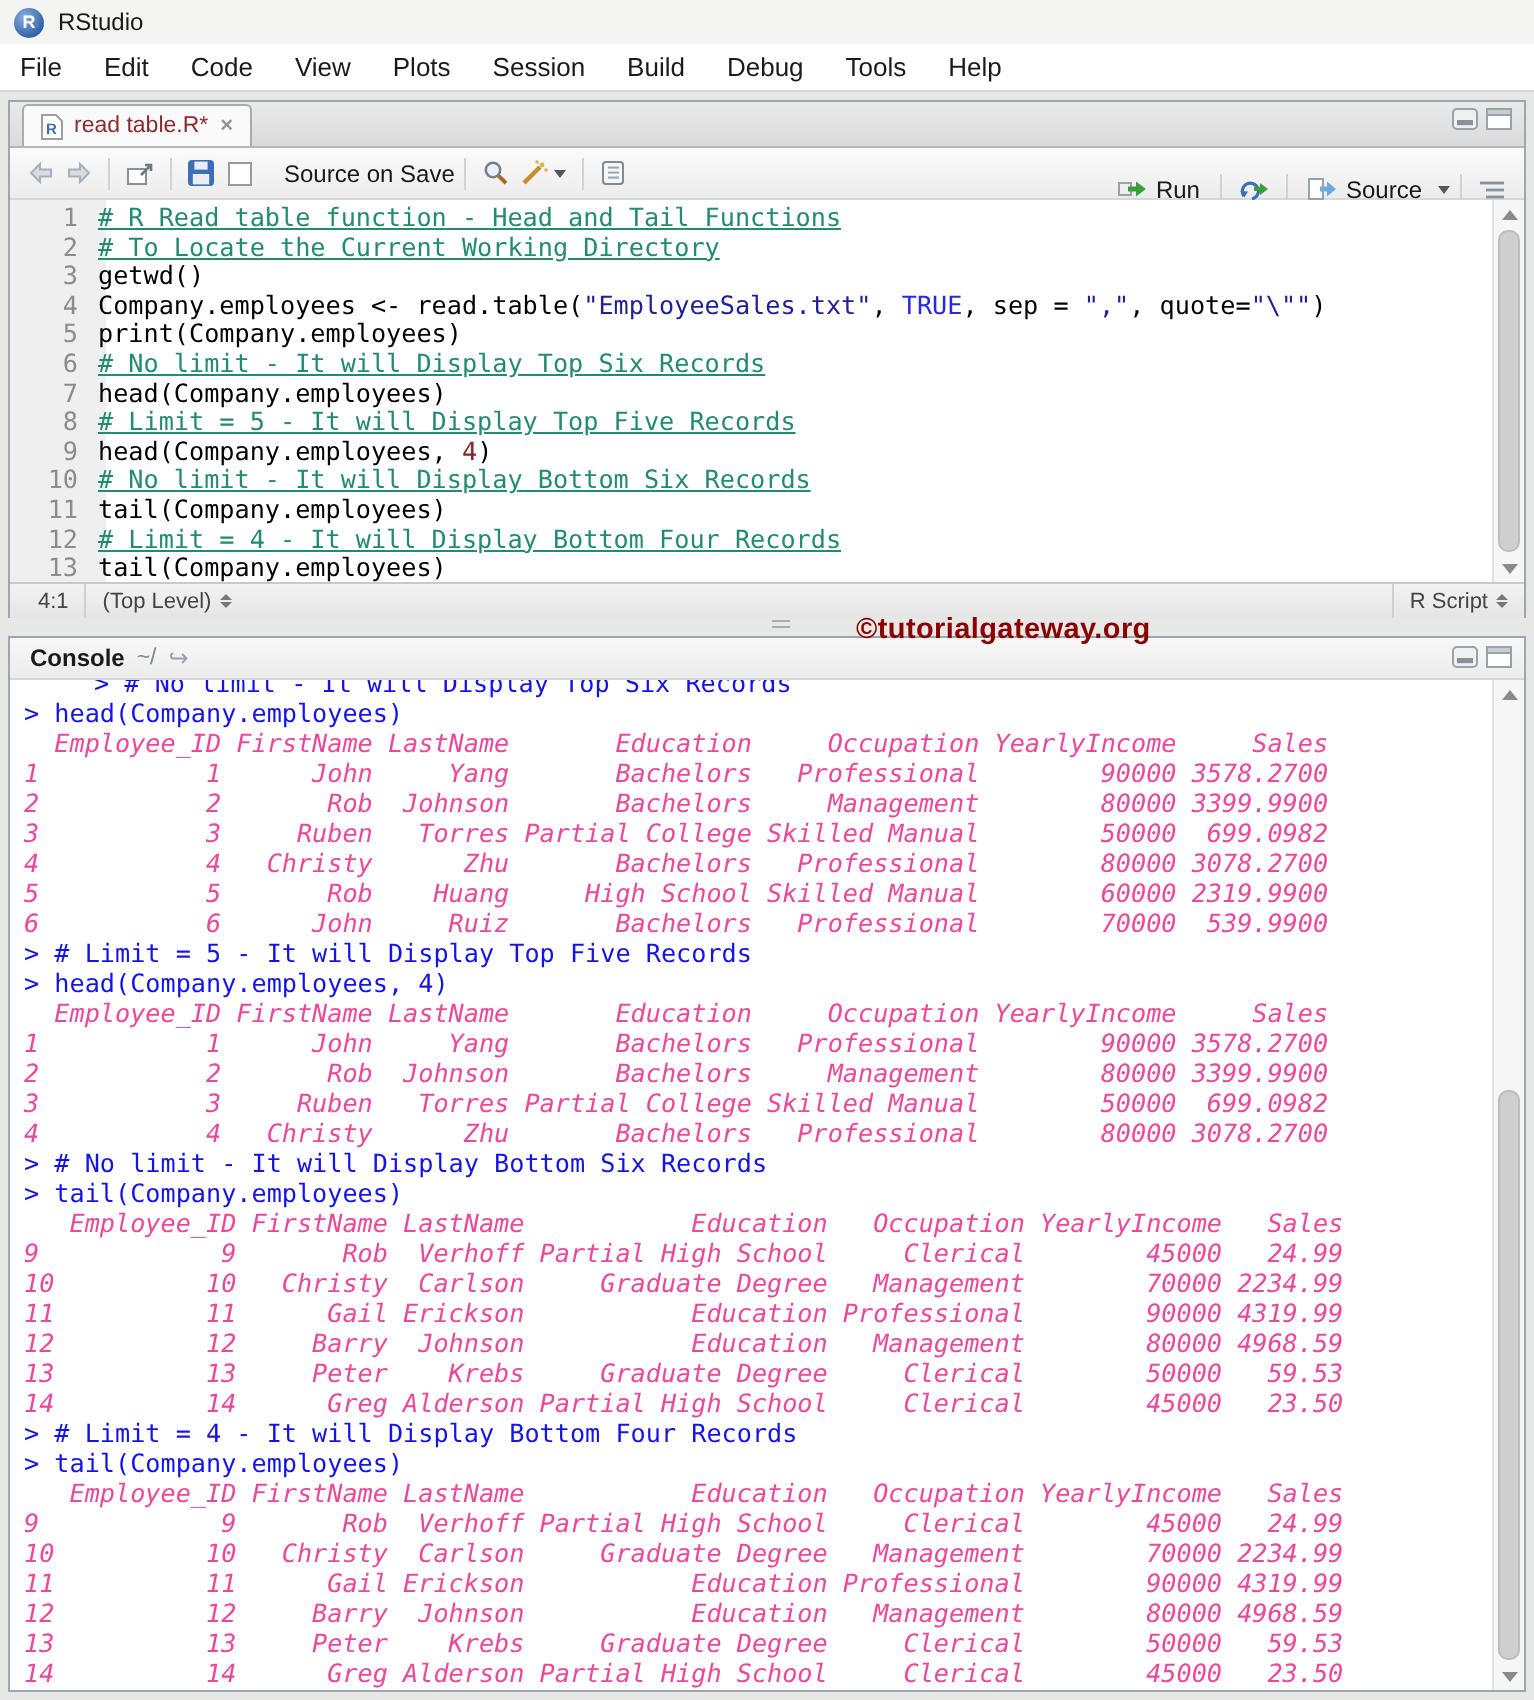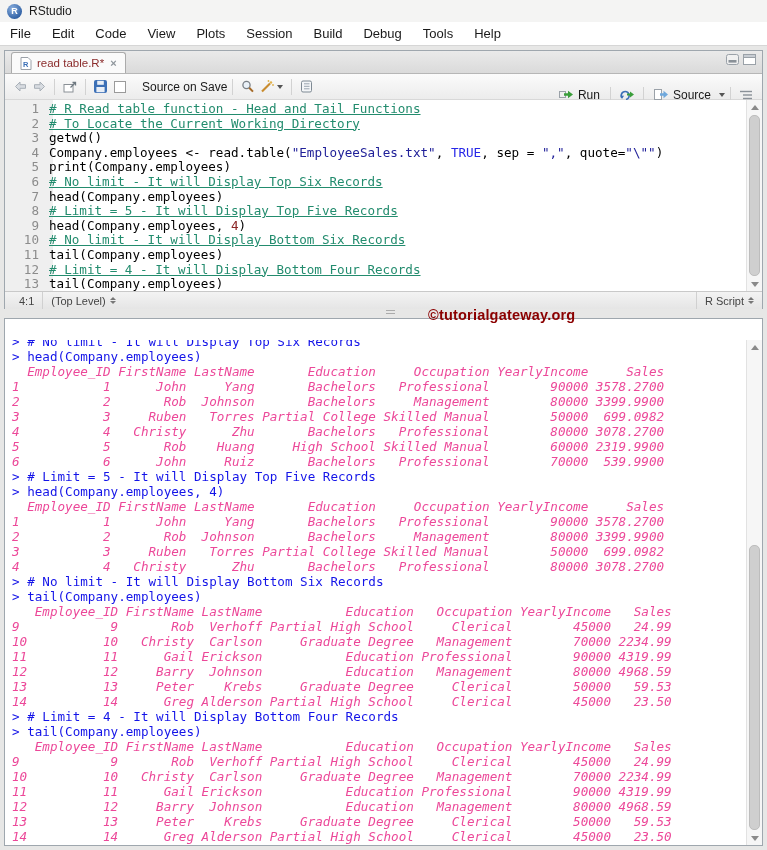--- a/index.html
+++ b/index.html
@@ -76,21 +76,21 @@
   .watermark { position:absolute; top:307px; left:428px; font-size:14.5px; font-weight:bold; color:var(--watermark,#8B0000); z-index:20; letter-spacing:0.2px; }
 
   
   .console-header { position:relative; height:21px; background:linear-gradient(#F8F8F8,#ECECEC); border-bottom:1px solid #D8D8D8; display:flex; align-items:center; padding-left:10px; }
   .console-title { font-size:12px; font-weight:bold; }
   .console-path { font-size:11.5px; color:#808890; margin-left:6px; }
   .console-goicon { color:#96A2AE; font-size:12px; margin-left:6px; cursor:pointer; }
   .console-controls { position:absolute; right:6px; top:4px; display:flex; gap:4px; }
   .console-body { position:absolute; top:21px; bottom:1px; left:0; right:16px; overflow:hidden; font-family:"DejaVu Sans Mono", monospace; font-size:12.6px; line-height:15px; white-space:pre; padding-left:7px; }
   .cline { }
-  .cline:first-child { margin-top:-6px; }
+  .cline:first-child { margin-top:-6px;margin-left:35px; }
   .cline.command { color:var(--command,#1414E8); }
   .cline.output { color:#ec4899;font-style:italic; }
   .console-vscroll { top:21px; }
 
   .minmax { cursor:pointer; }
 </style>
 </head>
 <body>
 
 <div class="titlebar">
@@ -253,20 +253,35 @@
           <i class="d"></i>
         </span>
     </span>
   </div>
 </div>
 
 <div class="grip"></div>
 <div class="watermark">©tutorialgateway.org</div>
 
 <div class="pane console-pane">
+  <div class="console-header">
+    <span class="console-title">Console</span>
+    <span class="console-path">~/</span>
+    <span class="console-goicon">↪</span>
+    <div class="console-controls">
+      <svg class="minmax" width="13" height="11">
+        <rect x="0.5" y="0.5" width="12" height="10" rx="2" fill="#F0F0F0" stroke="#9AA1A8"></rect>
+        <rect x="2.5" y="6" width="8" height="2.6" fill="#8A9198"></rect>
+      </svg>
+      <svg class="minmax" width="13" height="11">
+        <rect x="0.5" y="0.5" width="12" height="10" fill="#FFF" stroke="#9AA1A8"></rect>
+        <rect x="0.5" y="0.5" width="12" height="3" fill="#C8CDD3" stroke="#9AA1A8"></rect>
+      </svg>
+    </div>
+  </div>
 
   <div class="console-body"><div class="cline command">&gt; # No limit - It will Display Top Six Records</div><div class="cline command">&gt; head(Company.employees)</div><div class="cline output">  Employee_ID FirstName LastName       Education     Occupation YearlyIncome     Sales</div><div class="cline output">1           1      John     Yang       Bachelors   Professional        90000 3578.2700</div><div class="cline output">2           2       Rob  Johnson       Bachelors     Management        80000 3399.9900</div><div class="cline output">3           3     Ruben   Torres Partial College Skilled Manual        50000  699.0982</div><div class="cline output">4           4   Christy      Zhu       Bachelors   Professional        80000 3078.2700</div><div class="cline output">5           5       Rob    Huang     High School Skilled Manual        60000 2319.9900</div><div class="cline output">6           6      John     Ruiz       Bachelors   Professional        70000  539.9900</div><div class="cline command">&gt; # Limit = 5 - It will Display Top Five Records</div><div class="cline command">&gt; head(Company.employees, 4)</div><div class="cline output">  Employee_ID FirstName LastName       Education     Occupation YearlyIncome     Sales</div><div class="cline output">1           1      John     Yang       Bachelors   Professional        90000 3578.2700</div><div class="cline output">2           2       Rob  Johnson       Bachelors     Management        80000 3399.9900</div><div class="cline output">3           3     Ruben   Torres Partial College Skilled Manual        50000  699.0982</div><div class="cline output">4           4   Christy      Zhu       Bachelors   Professional        80000 3078.2700</div><div class="cline command">&gt; # No limit - It will Display Bottom Six Records</div><div class="cline command">&gt; tail(Company.employees)</div><div class="cline output">   Employee_ID FirstName LastName           Education   Occupation YearlyIncome   Sales</div><div class="cline output">9            9       Rob  Verhoff Partial High School     Clerical        45000   24.99</div><div class="cline output">10          10   Christy  Carlson     Graduate Degree   Management        70000 2234.99</div><div class="cline output">11          11      Gail Erickson           Education Professional        90000 4319.99</div><div class="cline output">12          12     Barry  Johnson           Education   Management        80000 4968.59</div><div class="cline output">13          13     Peter    Krebs     Graduate Degree     Clerical        50000   59.53</div><div class="cline output">14          14      Greg Alderson Partial High School     Clerical        45000   23.50</div><div class="cline command">&gt; # Limit = 4 - It will Display Bottom Four Records</div><div class="cline command">&gt; tail(Company.employees)</div><div class="cline output">   Employee_ID FirstName LastName           Education   Occupation YearlyIncome   Sales</div><div class="cline output">9            9       Rob  Verhoff Partial High School     Clerical        45000   24.99</div><div class="cline output">10          10   Christy  Carlson     Graduate Degree   Management        70000 2234.99</div><div class="cline output">11          11      Gail Erickson           Education Professional        90000 4319.99</div><div class="cline output">12          12     Barry  Johnson           Education   Management        80000 4968.59</div><div class="cline output">13          13     Peter    Krebs     Graduate Degree     Clerical        50000   59.53</div><div class="cline output">14          14      Greg Alderson Partial High School     Clerical        45000   23.50</div></div>
 
   <div class="vscroll console-vscroll">
     <div class="sb-arrow sb-up">
         <span class="tri-up"></span>
       </div>
     <div class="sb-thumb" style="top:205px; bottom:15px;"></div>
     <div class="sb-arrow sb-down">
         <span class="tri-down"></span>

